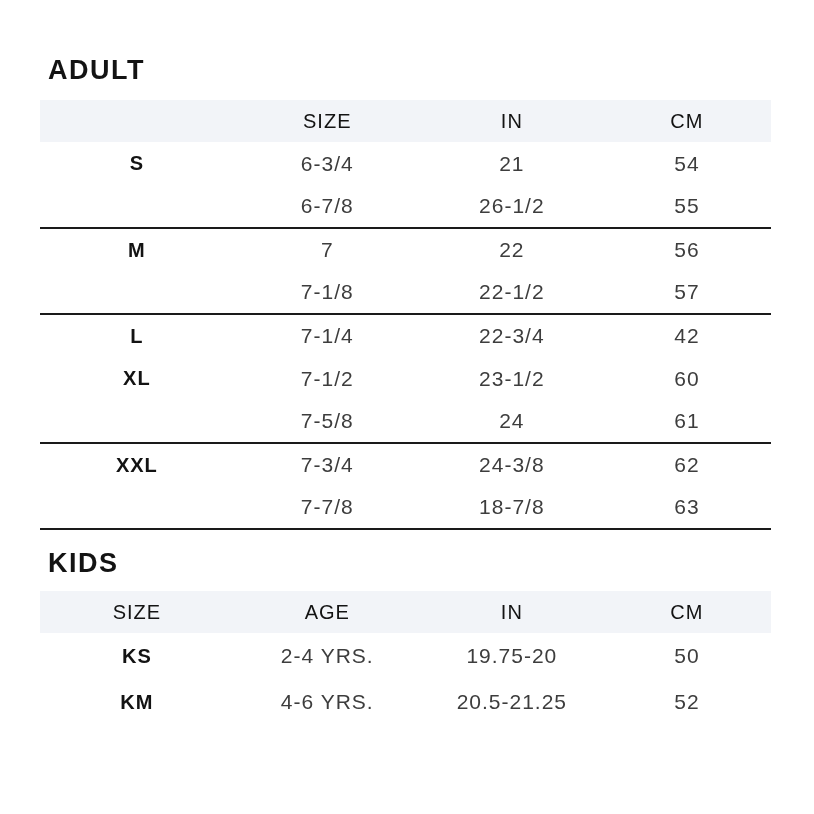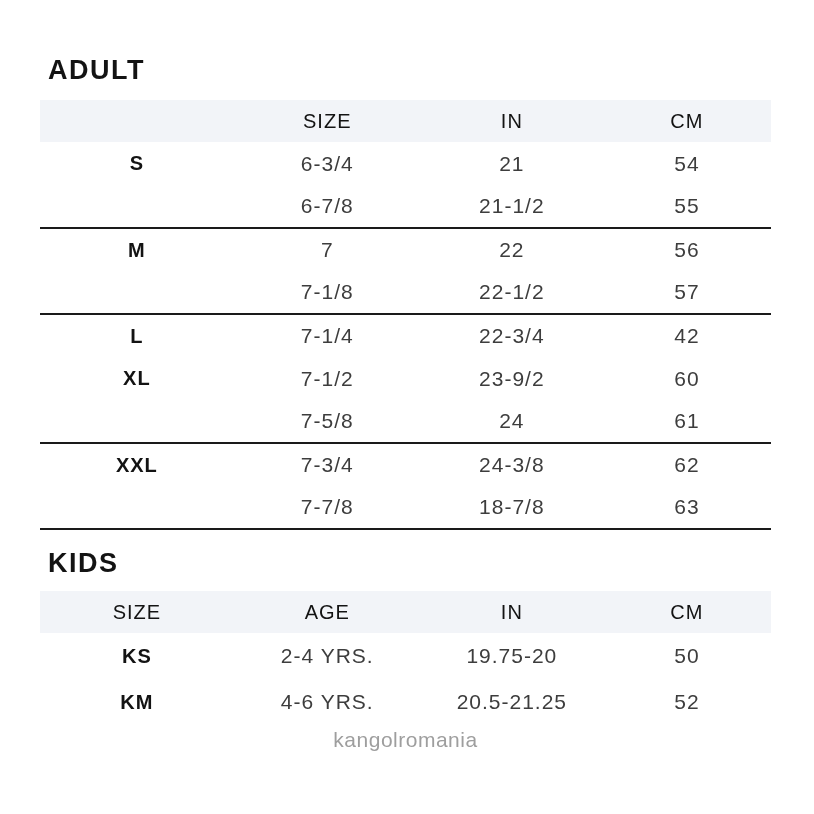--- a/index.html
+++ b/index.html
@@ -100,21 +100,21 @@
     <tbody>
         <tr>
           <td class="size-label">S</td>
           <td>6-3/4</td>
           <td>21</td>
           <td>54</td>
         </tr>
         <tr class="group-end">
           <td class="size-label"></td>
           <td>6-7/8</td>
-          <td>21-1/2</td>
+          <td>26-1/2</td>
           <td>55</td>
         </tr>
         <tr>
           <td class="size-label">M</td>
           <td>7</td>
           <td>22</td>
           <td>56</td>
         </tr>
         <tr class="group-end">
           <td class="size-label"></td>
@@ -124,21 +124,21 @@
         </tr>
         <tr>
           <td class="size-label">L</td>
           <td>7-1/4</td>
           <td>22-3/4</td>
           <td>42</td>
         </tr>
         <tr>
           <td class="size-label">XL</td>
           <td>7-1/2</td>
-          <td>23-9/2</td>
+          <td>23-1/2</td>
           <td>60</td>
         </tr>
         <tr class="group-end">
           <td class="size-label"></td>
           <td>7-5/8</td>
           <td>24</td>
           <td>61</td>
         </tr>
         <tr>
           <td class="size-label">XXL</td>
@@ -175,15 +175,14 @@
         </tr>
         <tr>
           <td class="size-label">KM</td>
           <td>4-6 YRS.</td>
           <td>20.5-21.25</td>
           <td>52</td>
         </tr>
       </tbody>
   </table>
 
-  <div class="footer-brand">kangolromania</div>
 
 </div>
 
 </body></html>

